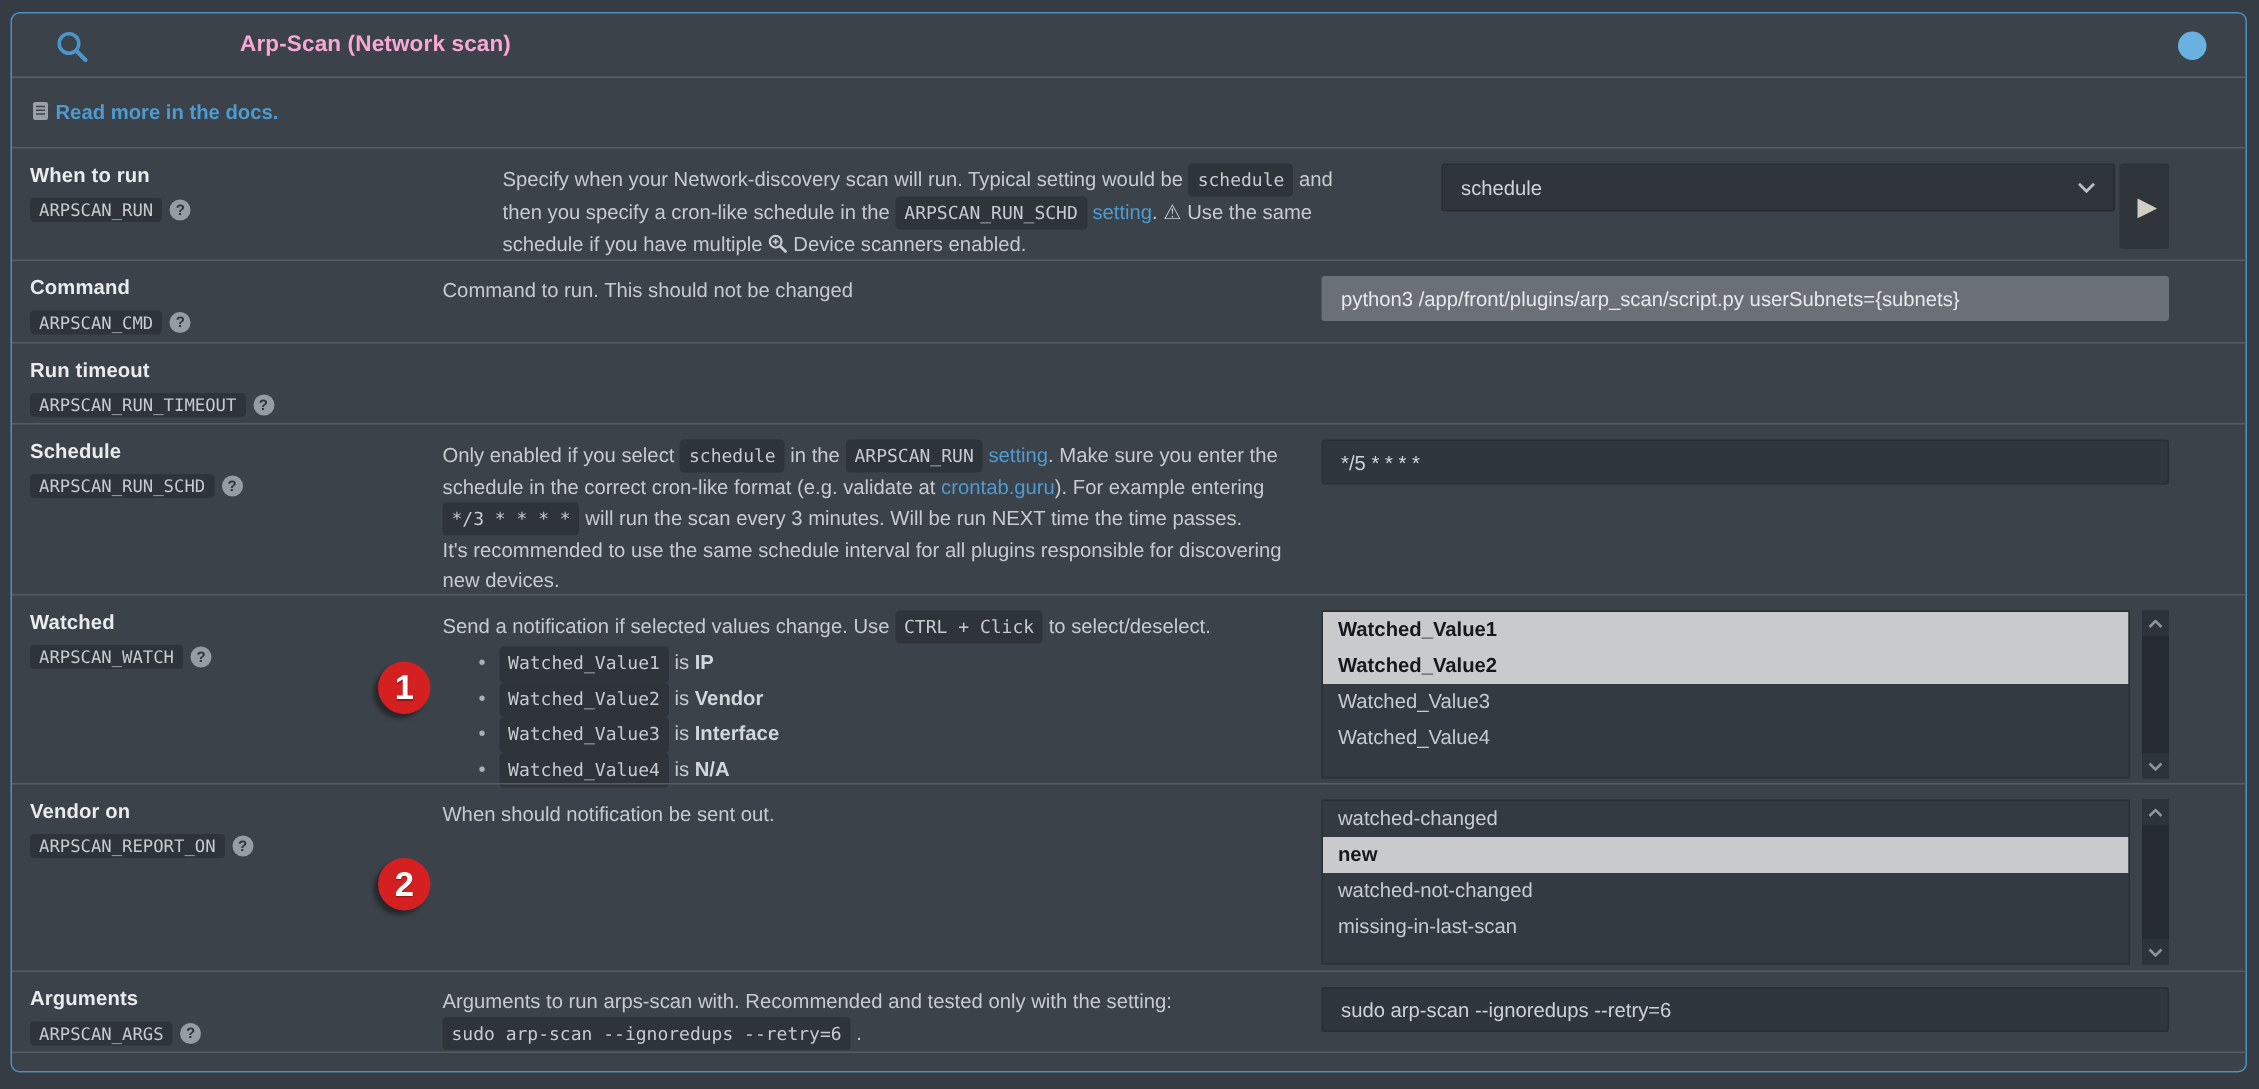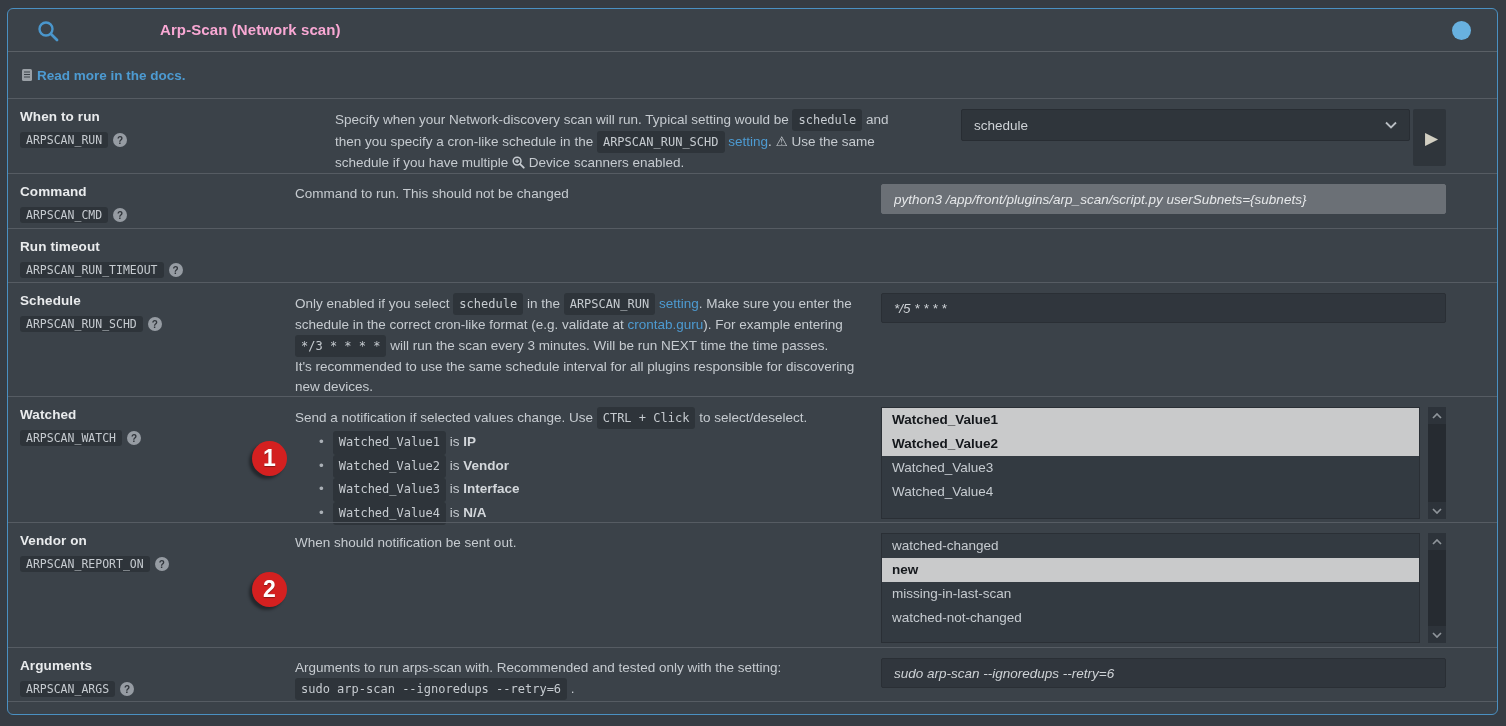--- a/index.html
+++ b/index.html
@@ -33,21 +33,21 @@
   .tlink { color:#4d9bd2; text-decoration:none; cursor:pointer; }
   .ricon { display:inline-block; }
   .ricon.warning-icon { font-family:"DejaVu Sans",sans-serif; color:#c6cbd0; }
   .ricon.zoom-plus-icon svg { vertical-align:-2px; }
   .desc-bullets { list-style:none; margin:2px 0 12px 24px; }
   .desc-bullets li { line-height:21.5px; }
   .desc-bullets li::before { content:"•"; color:#aab0b6; margin-right:9px; }
   .bullet-val { font-weight:700; color:#d3d7db; }
 
   .col-control { padding-right:51px; }
-  .txt-input { width:100%; height:30px; background:#30363d; border:1px solid #2a2f35; border-radius:2px; color:#ced2d6; font-size:13.5px; padding:0 12px; font-family:"Liberation Sans",sans-serif; outline:none;font-style:italic; }
+  .txt-input { width:100%; height:30px; background:#30363d; border:1px solid #2a2f35; border-radius:2px; color:#ced2d6; font-size:13.5px; padding:0 12px; font-family:"Liberation Sans",sans-serif; outline:none; }
   .txt-input.disabled { background:#6b7076; border-color:#6b7076; color:#e6e8ea; }
   .num-wrap { position:relative; }
   .spinner { position:absolute; right:10px; top:3px; width:19px; height:24px; background:#e8e9eb; border-radius:2px; display:flex; flex-direction:column; align-items:center; justify-content:center; gap:1px; cursor:pointer; }
 
   .sel-line { display:flex; }
   .fake-select { flex:1; height:32px; background:#2f353b; border:1px solid #282d33; border-radius:2px; color:#cfd3d7; font-size:13.5px; display:flex; align-items:center; padding:0 12px; cursor:pointer; }
   .fake-select .sel-val { flex:1; }
   .play-btn { width:33px; height:57px; margin-left:3px; background:#2f353b; border:none; border-radius:2px; color:#d2cfc2; font-size:17px; font-family:"DejaVu Sans",sans-serif; cursor:pointer; display:flex; align-items:center; justify-content:center; padding-left:4px; }
 
   .list-line { display:flex; }
@@ -202,22 +202,22 @@
           <span class="chip">ARPSCAN_REPORT_ON</span>
           <span class="help">?</span>
         </div>
     </div>
     <div class="col-desc"><span>When should notification be sent out.</span></div>
     <div class="col-control">
       <div class="list-line">
         <div class="listbox lb-h2">
             <div class="opt">watched-changed</div>
             <div class="opt sel">new</div>
+            <div class="opt">watched-not-changed</div>
             <div class="opt">missing-in-last-scan</div>
-            <div class="opt">watched-not-changed</div>
           </div>
         <div class="sbar">
           <div class="sbar-btn">
               <svg width="10" height="6" viewBox="0 0 10 6">
                 <polyline points="1,5 5,1 9,5" fill="none" stroke="#8f959b" stroke-width="1.7"></polyline>
               </svg>
             </div>
           <div class="sbar-btn">
               <svg width="10" height="6" viewBox="0 0 10 6">
                 <polyline points="1,1 5,5 9,1" fill="none" stroke="#8f959b" stroke-width="1.7"></polyline>

